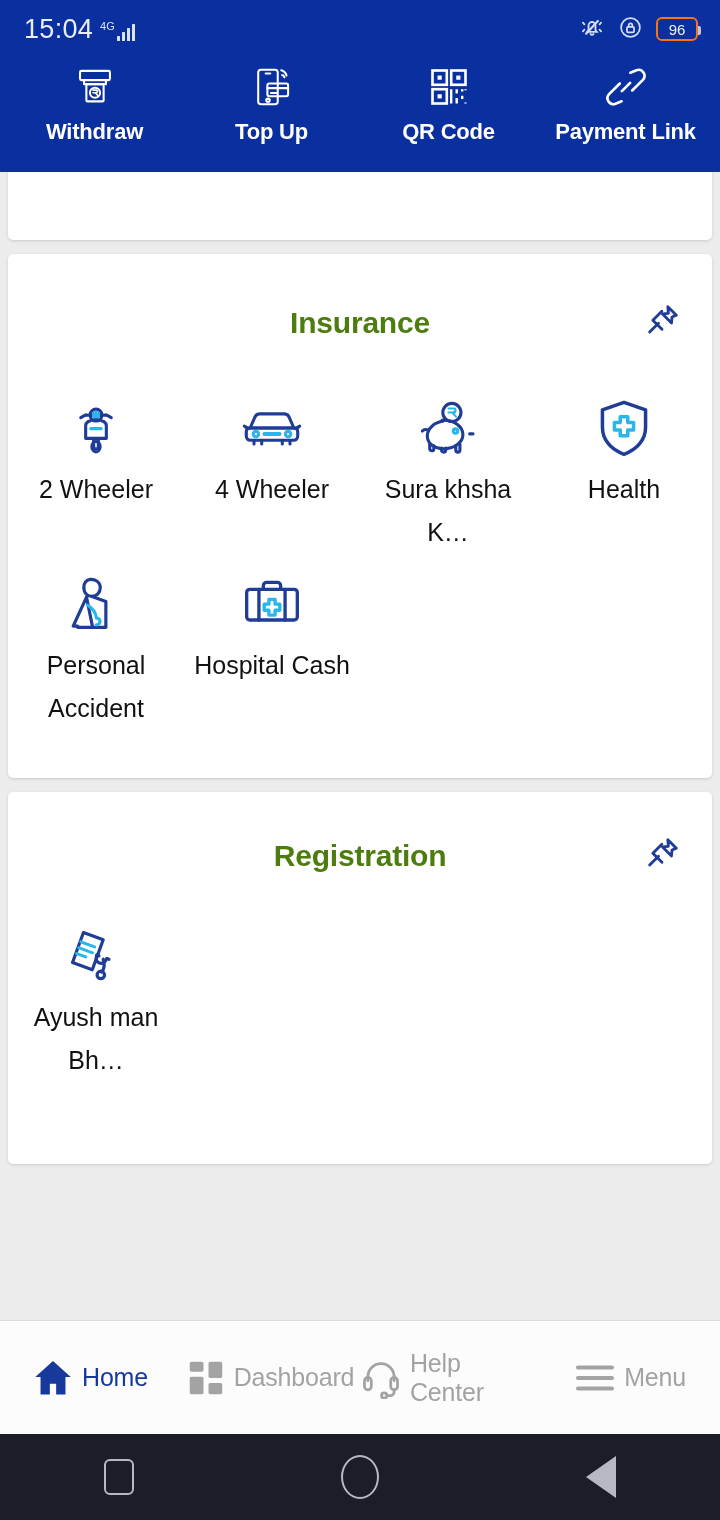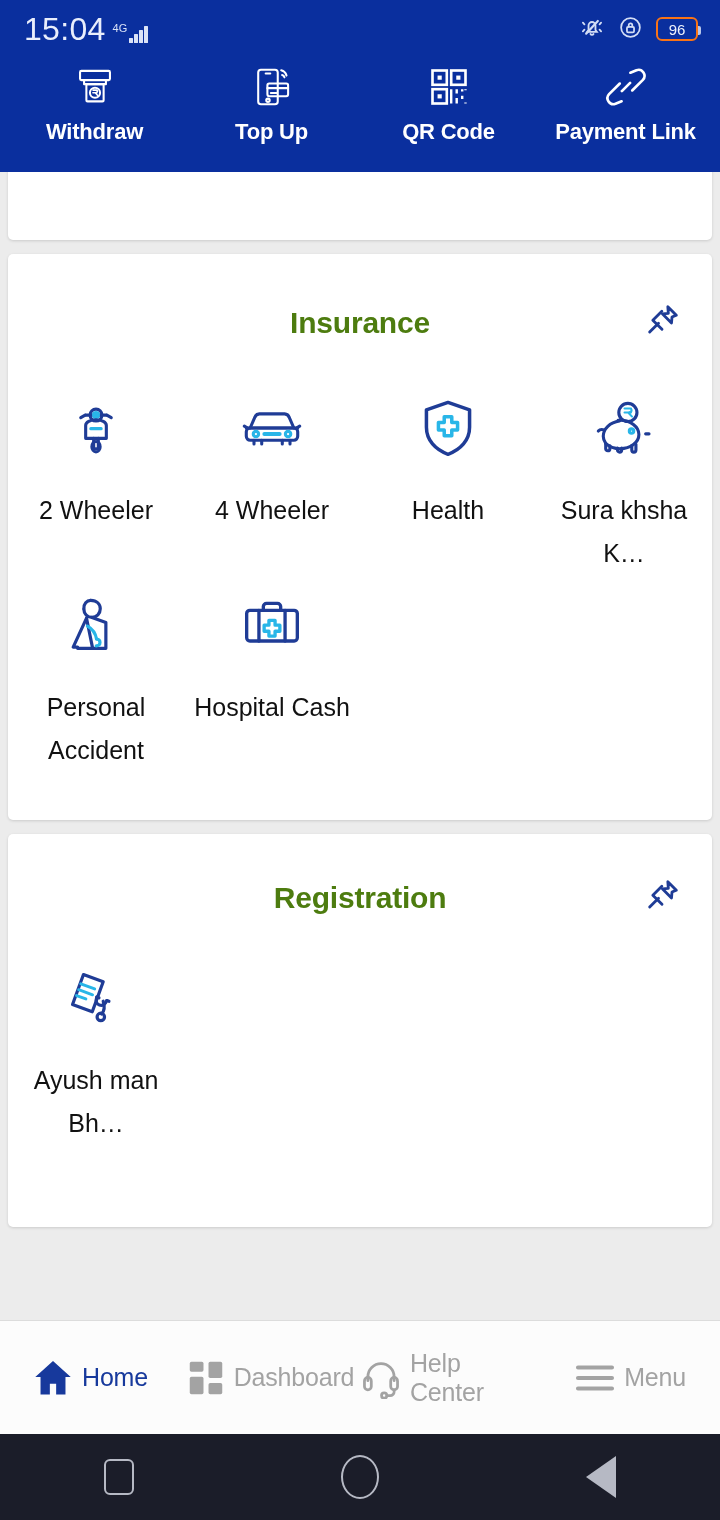--- a/index.html
+++ b/index.html
@@ -15,21 +15,21 @@
   .header{
     position:absolute; top:0; left:0; width:720px; height:172px;
     background:#0a2f9e; z-index:20;
   }
   .statusbar{
     height:58px; display:flex; align-items:center;
     justify-content:space-between; padding:0 22px 0 24px;
   }
   .sb-left{ display:flex; align-items:flex-end; gap:7px; }
   .clock{
-    color:#e9eefc; font-size:32px; font-weight:400; letter-spacing:.3px;
+    color:#e9eefc; font-size:27px; font-weight:400; letter-spacing:.3px;
     line-height:1;
   }
   .net{ display:flex; align-items:flex-end; gap:2px; padding-bottom:2px; }
   .net-4g{ color:#dbe3f7; font-size:11px; line-height:1; margin-bottom:9px; }
   .bars{ display:flex; align-items:flex-end; gap:1.5px; height:17px; }
   .bars i{ width:3.5px; background:#dbe3f7; display:block; border-radius:.5px; }
   .bars i:nth-child(1){ height:5px; }
   .bars i:nth-child(2){ height:9px; }
   .bars i:nth-child(3){ height:13px; }
   .bars i:nth-child(4){ height:17px; }
@@ -81,21 +81,21 @@
     position:absolute; right:30px; top:50%; transform:translateY(-50%);
   }
 
   .grid{ display:flex; flex-wrap:wrap; padding:0 0 34px; }
   .tile{
     width:25%; display:flex; flex-direction:column; align-items:center;
     padding:0 8px; margin-bottom:14px;
   }
   .t-ico{ height:72px; display:flex; align-items:center; justify-content:center; }
   .t-label{
-    margin-top:25px; font-size:25px; color:#111; text-align:center;
+    margin-top:4px; font-size:25px; color:#111; text-align:center;
     line-height:1.72; font-weight:400; max-width:100%;
   }
 
   .reg-grid{ padding-bottom:68px; }
   .reg-head{ height:128px; }
 
   
   .tabbar{
     position:absolute; left:0; bottom:86px; width:720px; height:114px;
     background:#fcfcfc; border-top:1px solid #dcdcdc;
@@ -169,30 +169,20 @@
             <rect x="8" y="22" width="40" height="9.5" rx="3"></rect>
             <path d="M8 22h40"></path>
             <path d="M6.5 20.5l2.5 1.5M49.5 20.5L47 22"></path>
             <path d="M14 31.5v3M20 31.5v3M36 31.5v3M42 31.5v3"></path>
             <circle cx="15.5" cy="26.7" r="2.1" stroke="#29b6e8"></circle>
             <circle cx="40.5" cy="26.7" r="2.1" stroke="#29b6e8"></circle>
             <path d="M22 26.7h12" stroke="#29b6e8" stroke-width="3"></path>
           </svg>
         </div>
         <div class="t-label">4 Wheeler</div>
-      </div>
-
-      <div class="tile">
-        <div class="t-ico">
-          <svg width="60" height="62" viewBox="0 0 44 46" fill="none" stroke="#1f3c96" stroke-width="2.6" stroke-linecap="round" stroke-linejoin="round">
-            <path d="M22 4L6 9.5v13c0 9.6 6.7 16.7 16 20 9.3-3.3 16-10.4 16-20v-13z"></path>
-            <path d="M19.2 14.6h5.6v4.3h4.3v5.6h-4.3v4.3h-5.6v-4.3h-4.3v-5.6h4.3z" stroke="#29b6e8"></path>
-          </svg>
-        </div>
-        <div class="t-label">Health</div>
       </div>
 
       <div class="tile">
         <div class="t-ico">
           <svg width="70" height="62" viewBox="0 0 54 44" fill="none" stroke="#1f3c96" stroke-width="2.4" stroke-linecap="round" stroke-linejoin="round">
             <circle cx="30" cy="10" r="7"></circle>
             <path d="M27.4 7h5M27.4 10h5M31.6 7c1.6 0 2.2 3-1.4 3l3 3.2" stroke="#29b6e8" stroke-width="1.6"></path>
             <path d="M23.5 16.6C16.2 17.6 11 22.6 11 28.4c0 2 .7 3.9 1.9 5.5"></path>
             <path d="M12.9 33.9V38a1.6 1.6 0 003.2 0v-2.2"></path>
             <path d="M22 37.5V39a1.6 1.6 0 003.2 0v-1.6"></path>
@@ -201,20 +191,30 @@
             <path d="M12.9 33.9c2.6 2.5 6.6 4.1 11.1 4.1 8 0 14.5-4.9 14.5-11s-6.5-11-14.5-11c-.5 0-1 0-1.5.1"></path>
             <path d="M11.8 23.6c-1.8-.7-3.6-.4-4.6.8"></path>
             <circle cx="32.8" cy="24.4" r="1.7" stroke="#29b6e8"></circle>
           </svg>
         </div>
         <div class="t-label">Sura khsha K…</div>
       </div>
 
       <div class="tile">
         <div class="t-ico">
+          <svg width="60" height="62" viewBox="0 0 44 46" fill="none" stroke="#1f3c96" stroke-width="2.6" stroke-linecap="round" stroke-linejoin="round">
+            <path d="M22 4L6 9.5v13c0 9.6 6.7 16.7 16 20 9.3-3.3 16-10.4 16-20v-13z"></path>
+            <path d="M19.2 14.6h5.6v4.3h4.3v5.6h-4.3v4.3h-5.6v-4.3h-4.3v-5.6h4.3z" stroke="#29b6e8"></path>
+          </svg>
+        </div>
+        <div class="t-label">Health</div>
+      </div>
+
+      <div class="tile">
+        <div class="t-ico">
           <svg width="62" height="64" viewBox="0 0 46 48" fill="none" stroke="#1f3c96" stroke-width="2.4" stroke-linecap="round" stroke-linejoin="round">
             <path d="M19 5.5c4.6 0 7.2 2.8 7.2 6.4 0 3.6-2.7 6.4-6.2 6.4-3.4 0-6.1-2.6-6.1-6.1"></path>
             <path d="M13.9 11.8c-.3-3.7 2.2-6.3 5.1-6.3"></path>
             <path d="M20 18.3l10.4 3.9v19.3H9.2"></path>
             <path d="M15.9 18.9L5.9 40.6h3.3"></path>
             <path d="M15.9 18.9l4.4 21.7"></path>
             <path d="M16.6 24.8c3.6 2 6.1 5.6 6.8 9.7" stroke="#29b6e8"></path>
             <path d="M23.4 34.5c1.6.2 2.6 1.3 2.6 2.6 0 1.5-1.2 2.6-2.8 2.6" stroke="#29b6e8"></path>
           </svg>
         </div>

